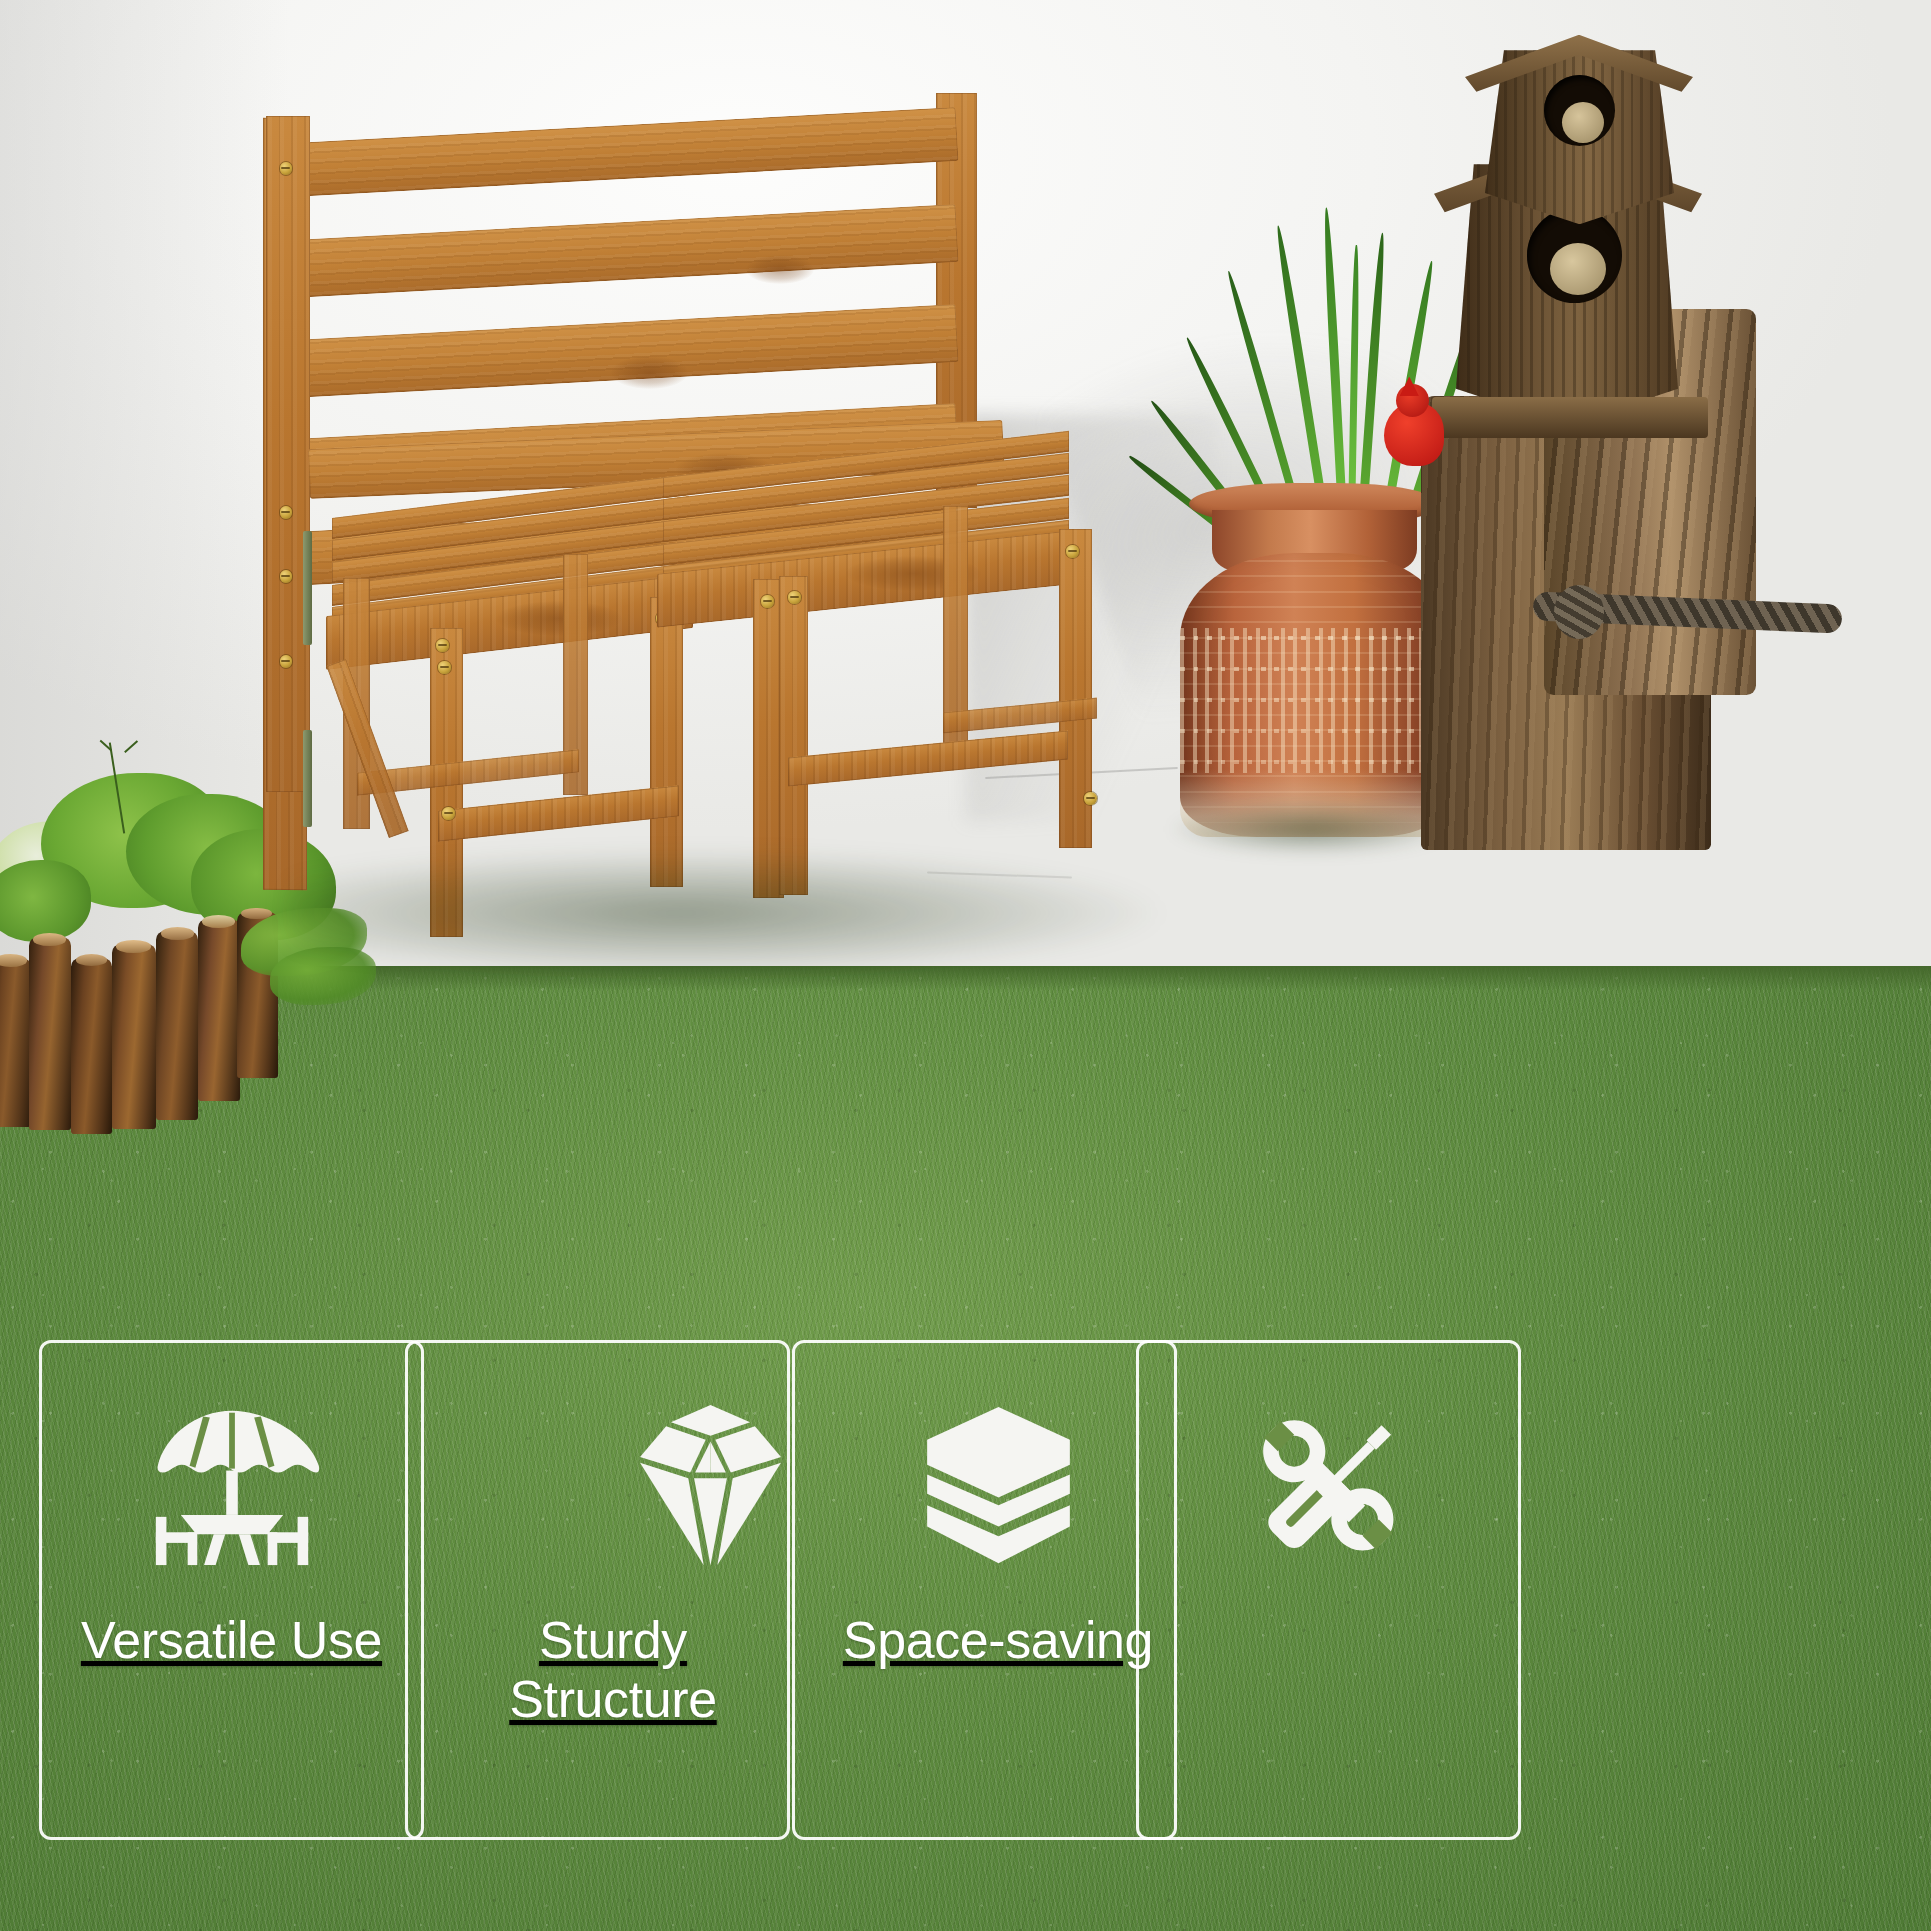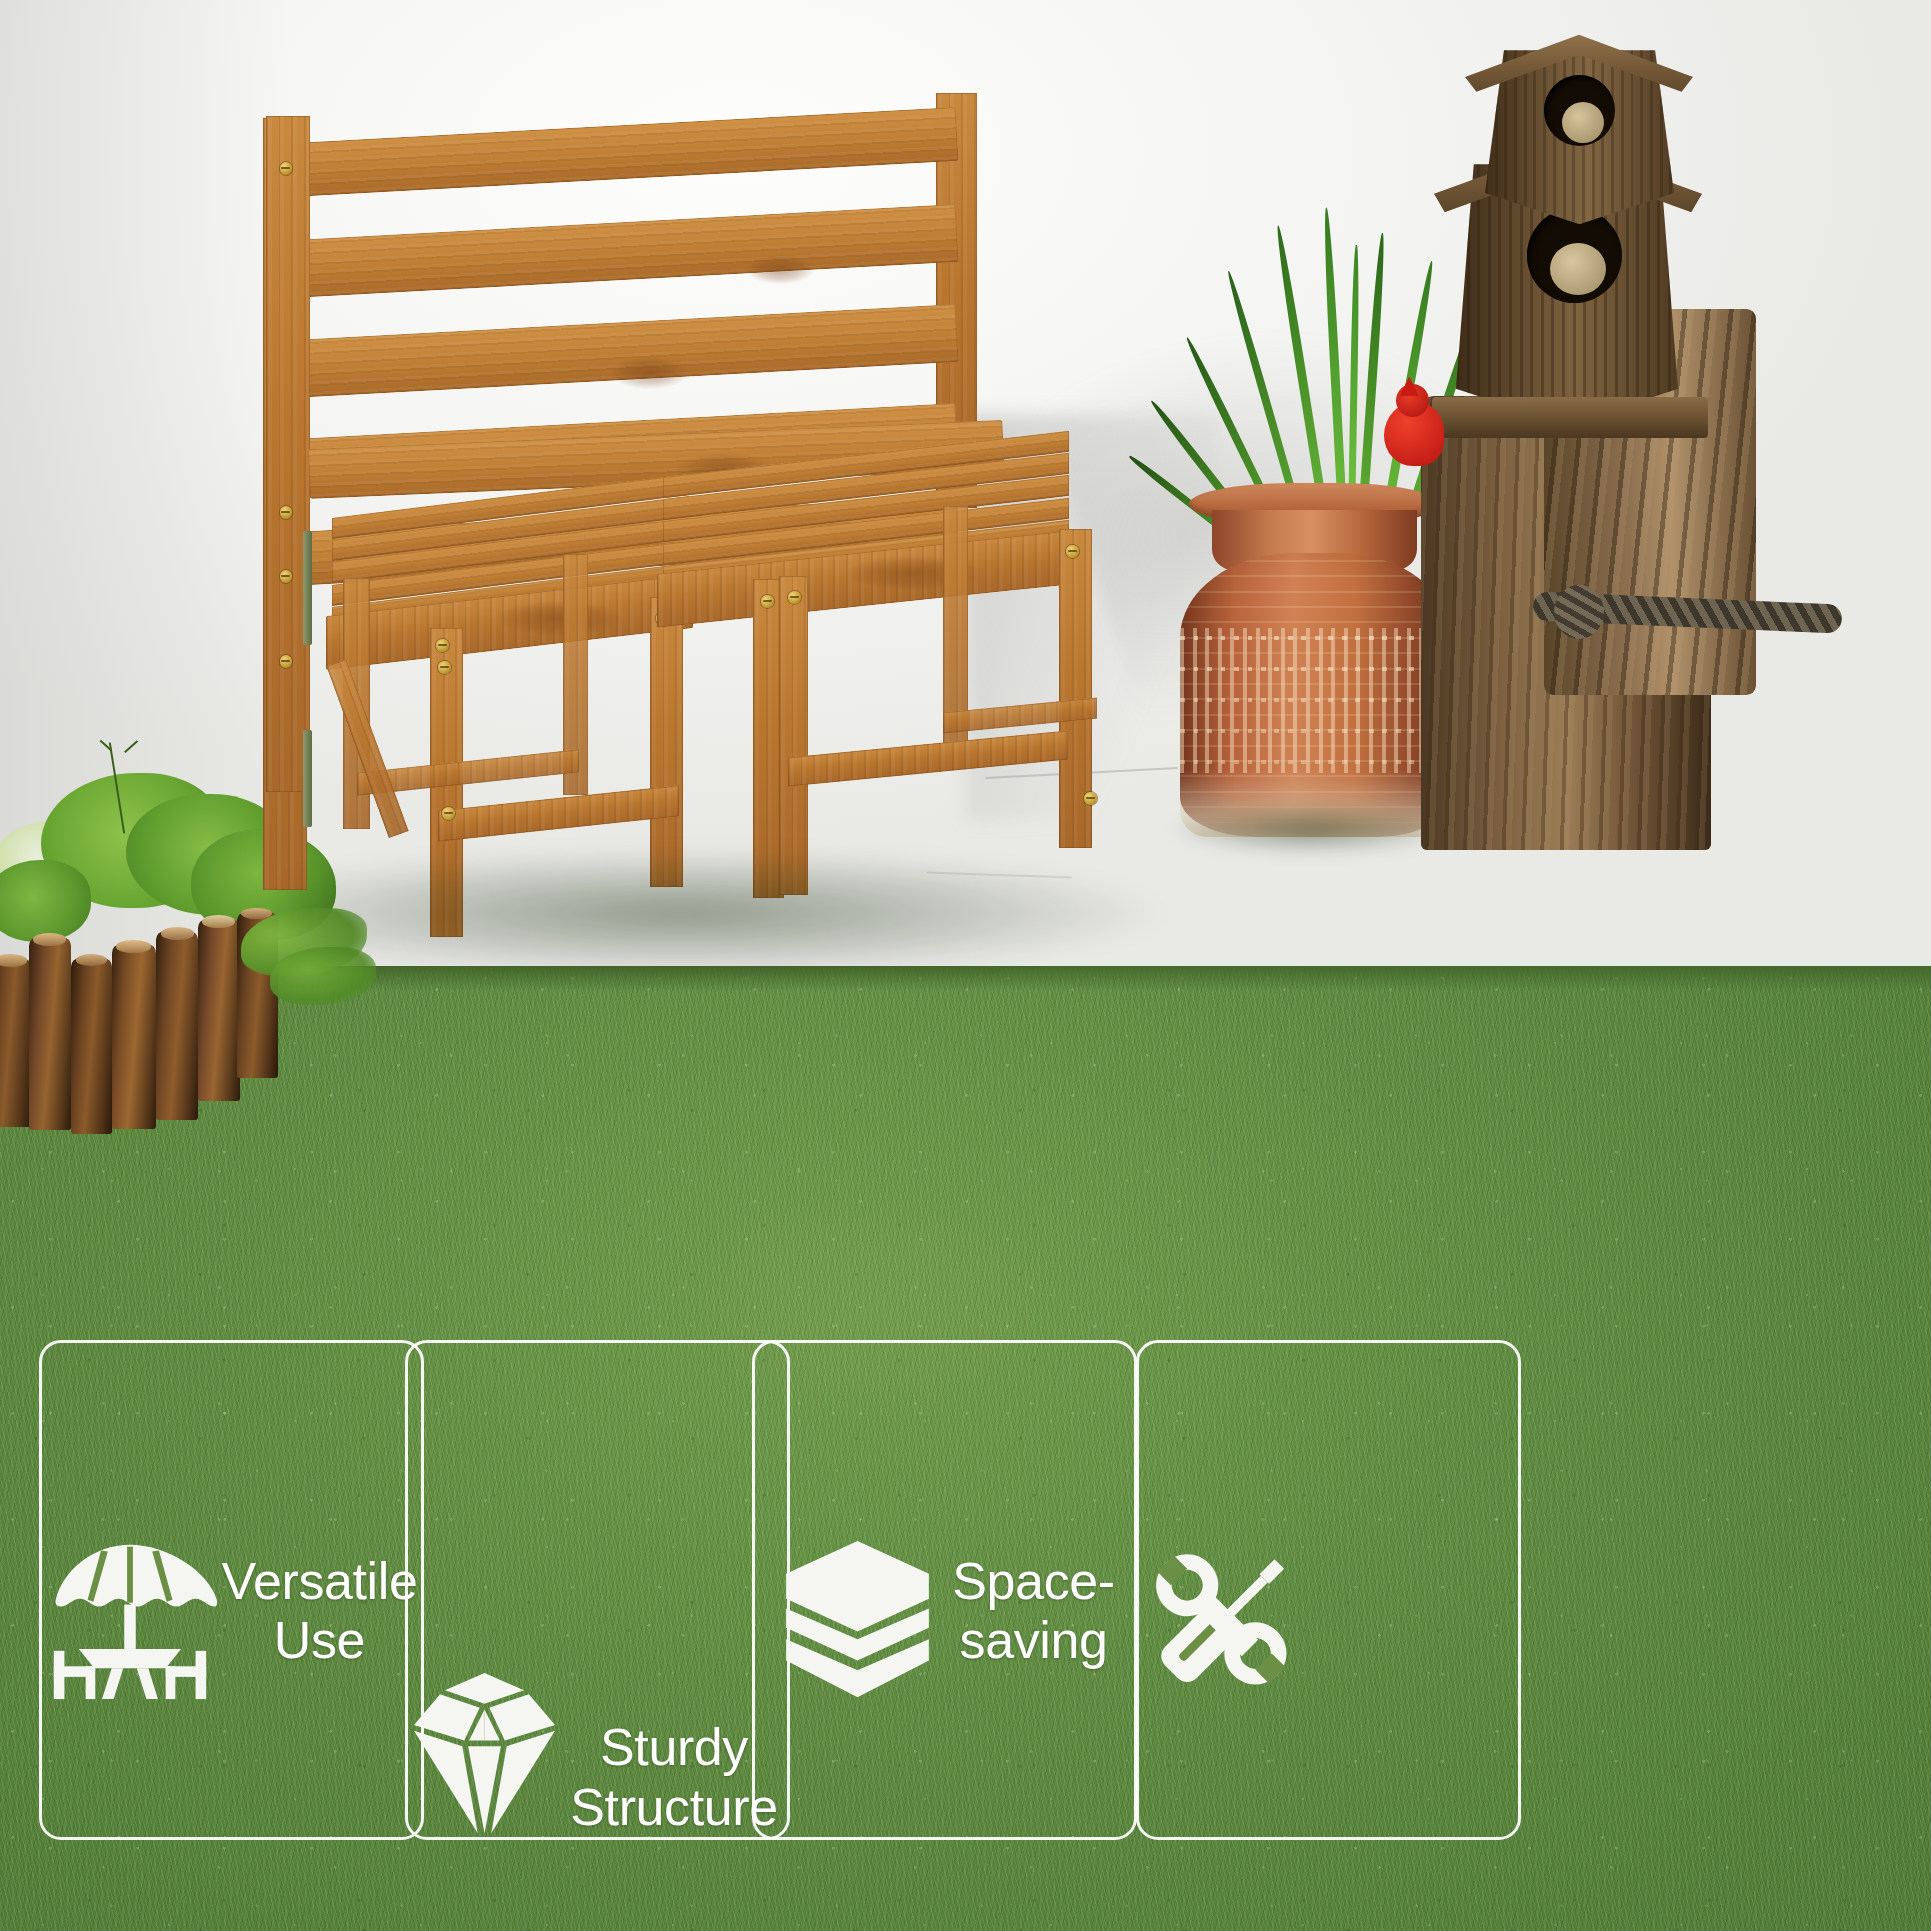--- a/index.html
+++ b/index.html
@@ -83,24 +83,24 @@
     background:rgba(80,56,12,.75);border-radius:1px;
   }
 
   
   .cards{
     position:absolute;left:0;top:1340px;width:1931px;height:502px;
   }
   .card{
     position:absolute;top:0;width:385px;height:500px;
     border:3.9px solid rgba(255,255,255,.93);
-    border-radius:22px;
+    border-radius:12px;
     box-sizing:border-box;
-    display:flex;
-    align-items:center;justify-content:flex-start;
+    display:flex;flex-direction:column;
+    align-items:center;justify-content:flex-start;text-decoration:underline;
   }
   .card .icon-wrap{
     margin-top:60px;height:166px;
     display:flex;align-items:center;justify-content:center;
   }
   .card .icon-wrap svg{display:block;}
   .card .label{
     margin-top:42px;
     width:348px;
     text-align:center;
@@ -412,21 +412,21 @@
 
           <path d="M62 78 L96 78 L79 168 Z"></path>
 
           <path d="M152 62 L102 78 L86 168 Z"></path>
         </svg>
       </div>
       <div class="label">Sturdy
 Structure</div>
     </div>
 
-    <div class="card" style="left:752px;padding-left:27px;">
+    <div class="card" style="left:792px;padding-left:27px;">
       <div class="icon-wrap">
         <svg width="151" height="162" viewBox="0 0 156 168" fill="#f5f5f2" aria-hidden="true">
 
           <path d="M78 2 L152 36 L152 62 L78 96 L4 62 L4 36 Z"></path>
 
           <path d="M4 72 L78 104 L152 72 L152 92 L78 126 L4 92 Z"></path>
 
           <path d="M4 104 L78 136 L152 104 L152 126 L78 164 L4 126 Z"></path>
         </svg>
       </div>

